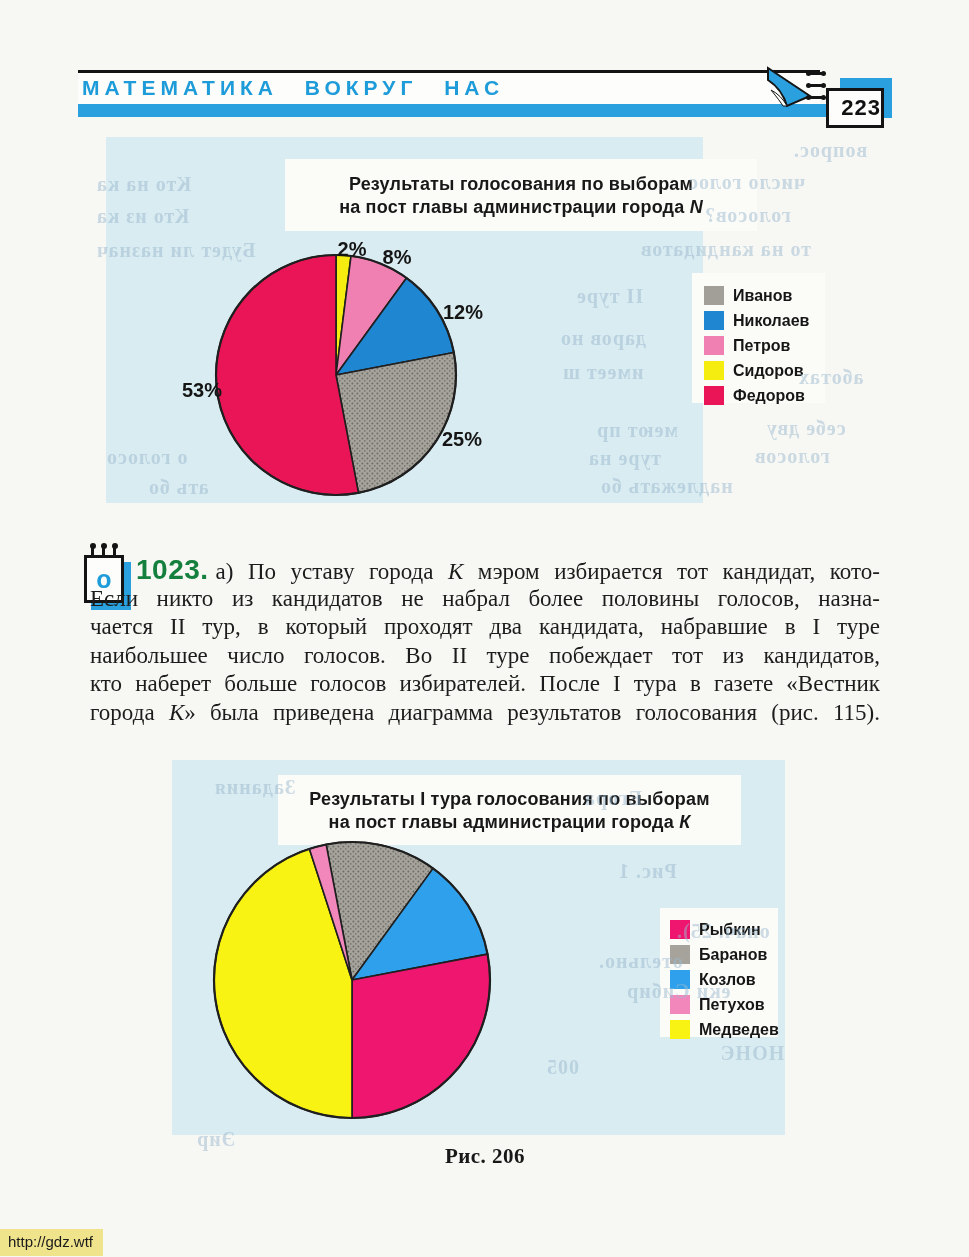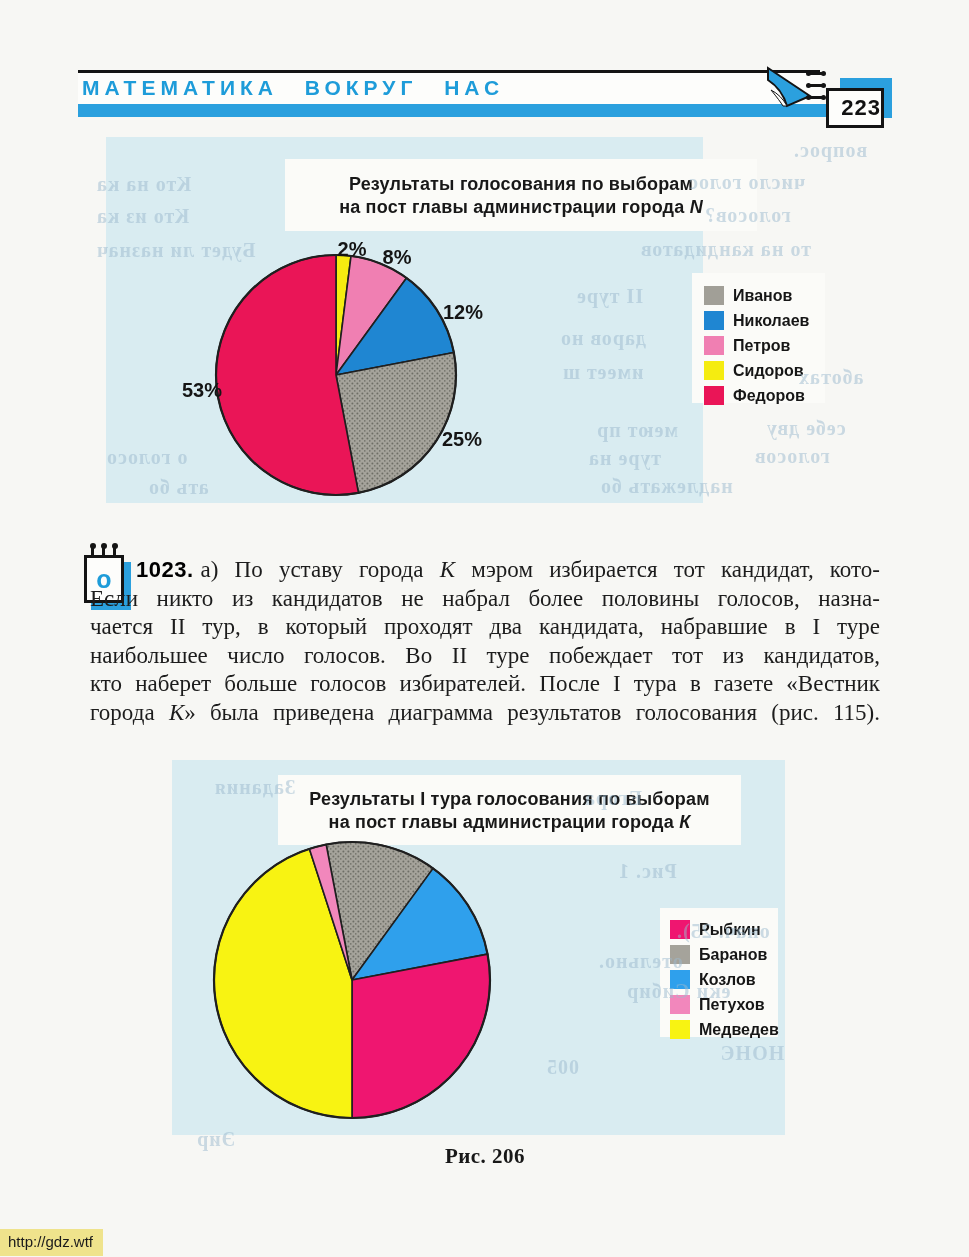--- a/index.html
+++ b/index.html
@@ -36,21 +36,21 @@
   .lg-swatch{width:20px;height:19px;flex:0 0 auto;}
   .lg-swatch.textured{background-image:radial-gradient(#6f6f68 1px,transparent 1.2px);background-size:4px 4px;}
   .lg-label{font-size:16px;font-weight:700;color:#161616;}
 
   
   .caption{position:absolute;left:90px;width:790px;text-align:center;font-family:"Liberation Serif",serif;font-weight:700;font-size:21px;color:#181818;letter-spacing:0.5px;z-index:5;}
   .cap114{top:514px;} .cap115{top:1144px;}
   .text-block{position:absolute;left:90px;top:556px;width:790px;z-index:5;}
   .tline{font-family:"Liberation Serif",serif;font-size:23px;line-height:28.6px;height:28.6px;color:#1C1C1C;white-space:nowrap;text-align:justify;text-align-last:justify;overflow:visible;}
   .tline.first{padding-left:46px;}
-  .pnum{font-family:"Liberation Sans",sans-serif;font-weight:700;color:#000000;font-size:22px;letter-spacing:0.5px;padding-right:7px;}
+  .pnum{font-family:"Liberation Sans",sans-serif;font-weight:700;color:#15803d;font-size:28px;letter-spacing:0.5px;padding-right:7px;}
   .it{font-style:italic;}
 
   
   .note-icon{position:absolute;left:84px;top:549px;width:46px;height:56px;z-index:5;}
   .note-face{position:absolute;left:0;top:6px;width:40px;height:48px;background:#FDFDFB;border:3px solid #141414;box-sizing:border-box;display:flex;align-items:center;justify-content:center;}
   .note-shadow{position:absolute;left:7px;top:13px;width:40px;height:48px;background:#2BA0DE;}
   .note-o{font-size:25px;font-weight:800;color:#1E9CD9;font-family:"Liberation Sans",sans-serif;line-height:1;}
   .spiral{position:absolute;width:3px;height:10px;background:#141414;top:-2px;}
   .spiral:before{content:"";position:absolute;top:-4px;left:-1.5px;width:6px;height:6px;border-radius:50%;background:#141414;}
   .sp1{left:7px;} .sp2{left:18px;} .sp3{left:29px;}

